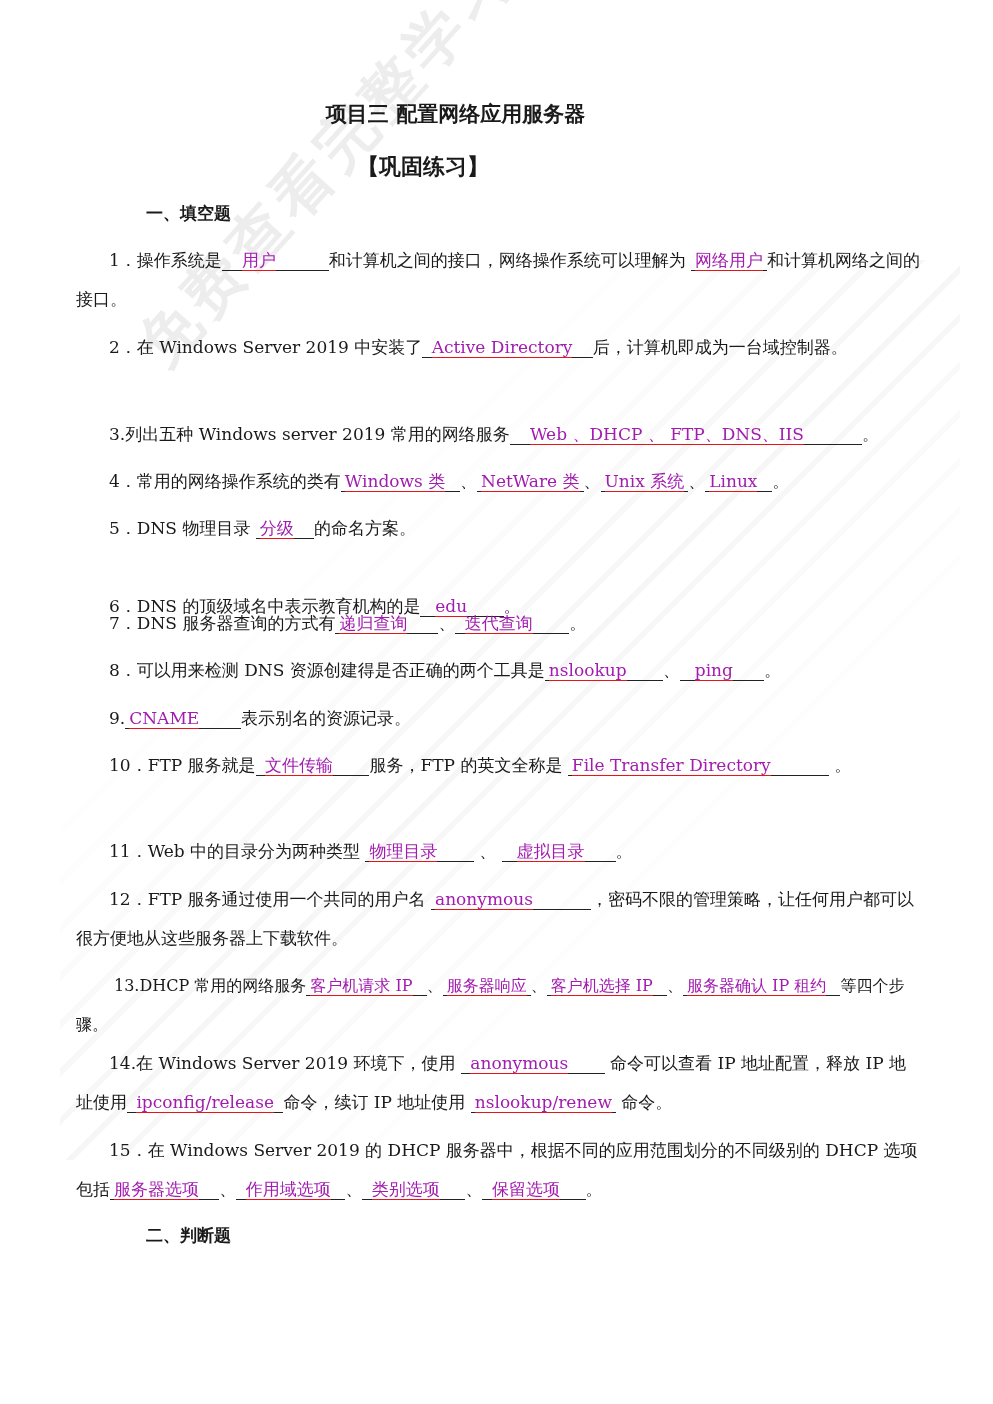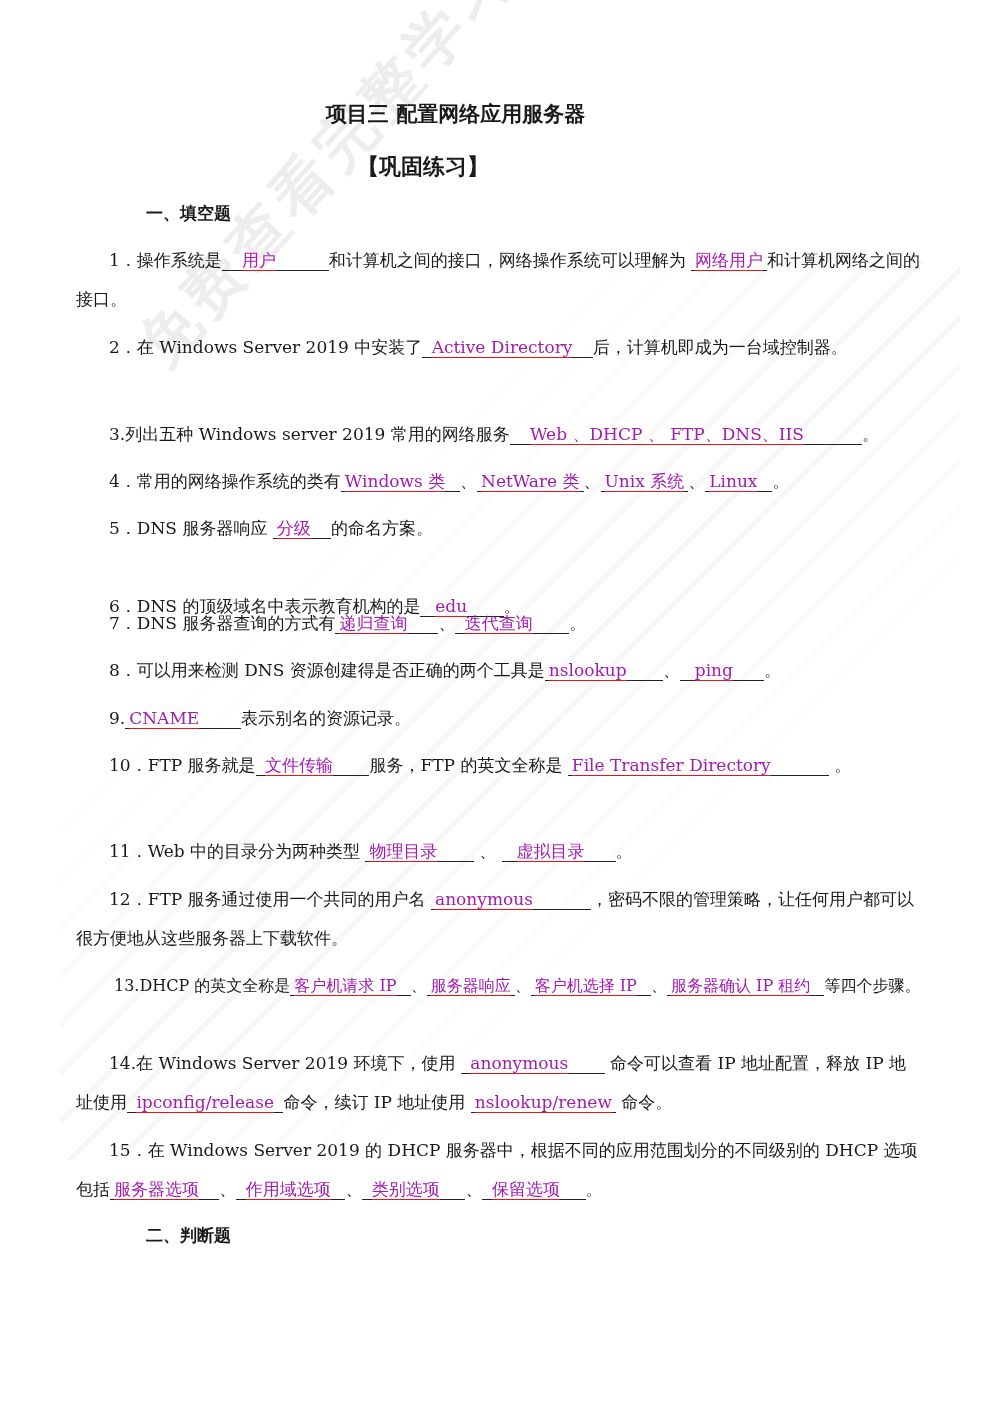--- a/index.html
+++ b/index.html
@@ -46,21 +46,21 @@
 
 <div class="q" style="top:415px">
   <span class="indent"></span><span>3.</span><span>列出五种 Windows server 2019 常用的网络服务</span><span class="blank">   <span class="ans">Web 、DHCP 、 FTP、DNS、IIS</span>          </span><span>。</span>
 </div>
 
 <div class="q" style="top:462px">
   <span class="indent"></span><span>4．</span><span>常用的网络操作系统的类有</span><span class="blank"><span class="ans">Windows 类</span>  </span><span>、</span><span class="blank"><span class="ans">NetWare 类</span></span><span>、</span><span class="blank"><span class="ans">Unix 系统</span></span><span>、</span><span class="blank"><span class="ans">Linux</span>  </span><span>。</span>
 </div>
 
 <div class="q" style="top:509px">
-  <span class="indent"></span><span>5．</span><span>DNS 服务器响应 </span><span class="blank"><span class="ans">分级</span>   </span><span>的命名方案。</span>
+  <span class="indent"></span><span>5．</span><span>DNS 物理目录 </span><span class="blank"><span class="ans">分级</span>   </span><span>的命名方案。</span>
 </div>
 
 <div class="q" style="top:587px">
   <span class="indent"></span><span>6．</span><span>DNS 的顶级域名中表示教育机构的是</span><span class="blank">  <span class="ans">edu</span>      </span><span>。</span>
 </div>
 
 <div class="q" style="top:604px">
   <span class="indent"></span><span>7．</span><span>DNS 服务器查询的方式有</span><span class="blank"><span class="ans">递归查询</span>     </span><span>、</span><span class="blank"> <span class="ans">迭代查询</span>      </span><span>。</span>
 </div>
 
@@ -78,21 +78,21 @@
 
 <div class="q" style="top:832px">
   <span class="indent"></span><span>11．</span><span>Web 中的目录分为两种类型 </span><span class="blank"><span class="ans">物理目录</span>      </span><span> 、 </span><span class="blank">  <span class="ans">虚拟目录</span>     </span><span>。</span>
 </div>
 
 <div class="q" style="top:880px">
   <span class="indent"></span><span>12．</span><span>FTP 服务通过使用一个共同的用户名 </span><span class="blank"><span class="ans">anonymous</span>          </span><span>，密码不限的管理策略，让任何用户都可以很方便地从这些服务器上下载软件。</span>
 </div>
 
 <div class="q" style="top:966px; font-size:16px">
-  <span class="indent" style="width:38px"></span><span>13.</span><span>DHCP 的英文全称是</span><span class="blank"><span class="ans">客户机请求 IP</span>  </span><span>、</span><span class="blank"><span class="ans">服务器响应</span></span><span>、</span><span class="blank"><span class="ans">客户机选择 IP</span>  </span><span>、</span><span class="blank"><span class="ans">服务器确认 IP 租约</span>  </span><span>等四个步骤。</span>
+  <span class="indent" style="width:38px"></span><span>13.</span><span>DHCP 常用的网络服务</span><span class="blank"><span class="ans">客户机请求 IP</span>  </span><span>、</span><span class="blank"><span class="ans">服务器响应</span></span><span>、</span><span class="blank"><span class="ans">客户机选择 IP</span>  </span><span>、</span><span class="blank"><span class="ans">服务器确认 IP 租约</span>  </span><span>等四个步骤。</span>
 </div>
 
 <div class="q" style="top:1044px">
   <span class="indent"></span><span>14.</span><span>在 Windows Server 2019 环境下，使用 </span><span class="blank"> <span class="ans">anonymous</span>      </span><span> 命令可以查看 IP 地址配置，释放 IP 地址使用</span><span class="blank"> <span class="ans">ipconfig/release</span> </span><span>命令，续订 IP 地址使用 </span><span class="blank"><span class="ans">nslookup/renew</span></span><span> 命令。</span>
 </div>
 
 <div class="q" style="top:1131px">
   <span class="indent"></span><span>15．</span><span>在 Windows Server 2019 的 DHCP 服务器中，根据不同的应用范围划分的不同级别的 DHCP 选项包括</span><span class="blank"><span class="ans">服务器选项</span>   </span><span>、</span><span class="blank"> <span class="ans">作用域选项</span>  </span><span>、</span><span class="blank"> <span class="ans">类别选项</span>    </span><span>、</span><span class="blank"> <span class="ans">保留选项</span>    </span><span>。</span>
 </div>
 

